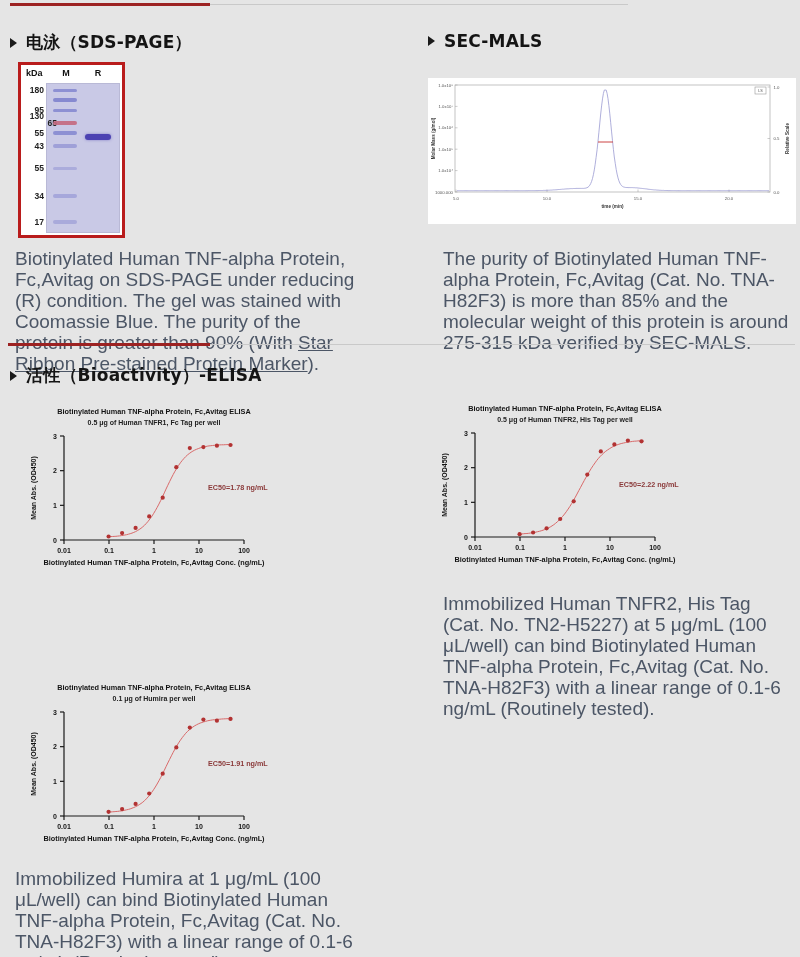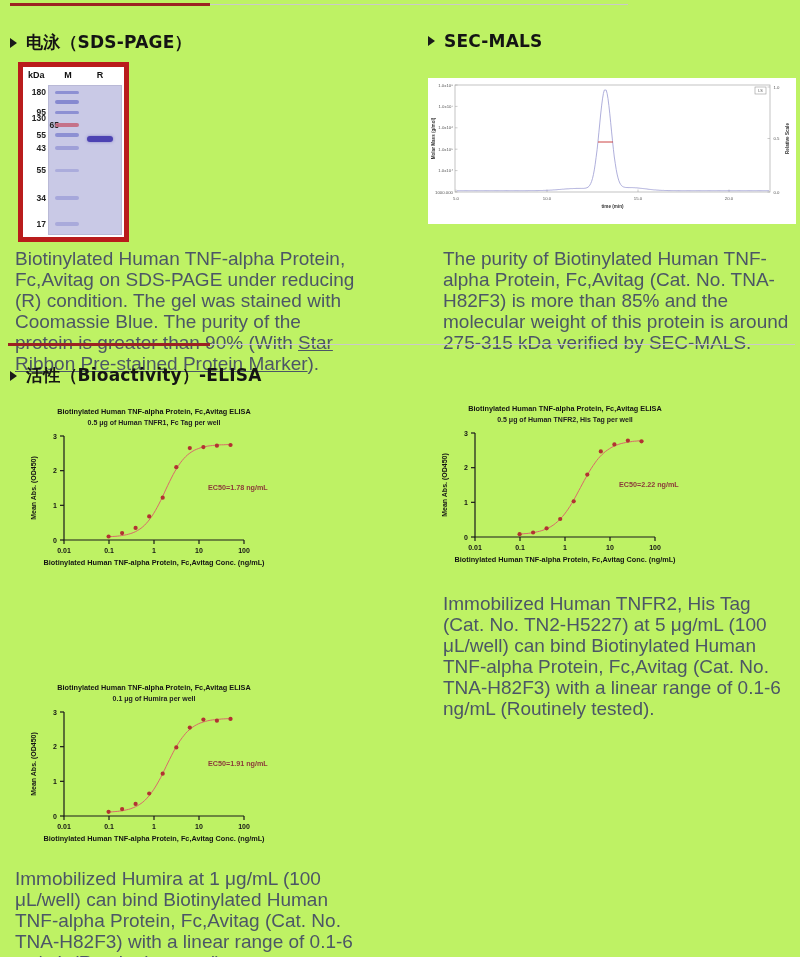--- a/index.html
+++ b/index.html
@@ -1,28 +1,28 @@
 <!DOCTYPE html>
 <html><head>
 <meta charset="utf-8">
 <style>
   html,body{margin:0;padding:0;background:#fff;}
-  .page{position:relative;width:800px;height:957px;background:#bef264;overflow:hidden;
+  .page{position:relative;width:800px;height:957px;background:#e5e5e5;overflow:hidden;
         font-family:"Liberation Sans",sans-serif;}
   .rule{position:absolute;}
   .sec-title{position:absolute;display:flex;align-items:center;gap:9px;
              font-family:"DejaVu Sans","Liberation Sans",sans-serif;
              font-size:17px;font-weight:700;color:#141414;letter-spacing:.2px;}
   .tri{width:0;height:0;border-left:7px solid #1a1a1a;border-top:5px solid transparent;
        border-bottom:5px solid transparent;flex:0 0 auto;}
   .caption{position:absolute;margin:0;font-size:19px;line-height:21px;color:#4c5666;}
   .caption a{color:#4c5666;text-decoration:underline;cursor:pointer;}
   .chart-box{position:absolute;}
   .gel{position:absolute;left:18px;top:62px;width:101px;height:170px;
-       border:5px solid #b91c1c;background:#fff;}
+       border:3px solid #b91c1c;background:#fff;}
   .gel .abs{position:absolute;}
   .gel-head{font-size:9px;font-weight:700;color:#111;}
   .gel-num{font-size:8.5px;font-weight:700;color:#222;text-align:right;width:22px;}
   svg text{font-family:"Liberation Sans",sans-serif;}
 </style>
 </head>
 <body>
 
 <div class="page">
 

